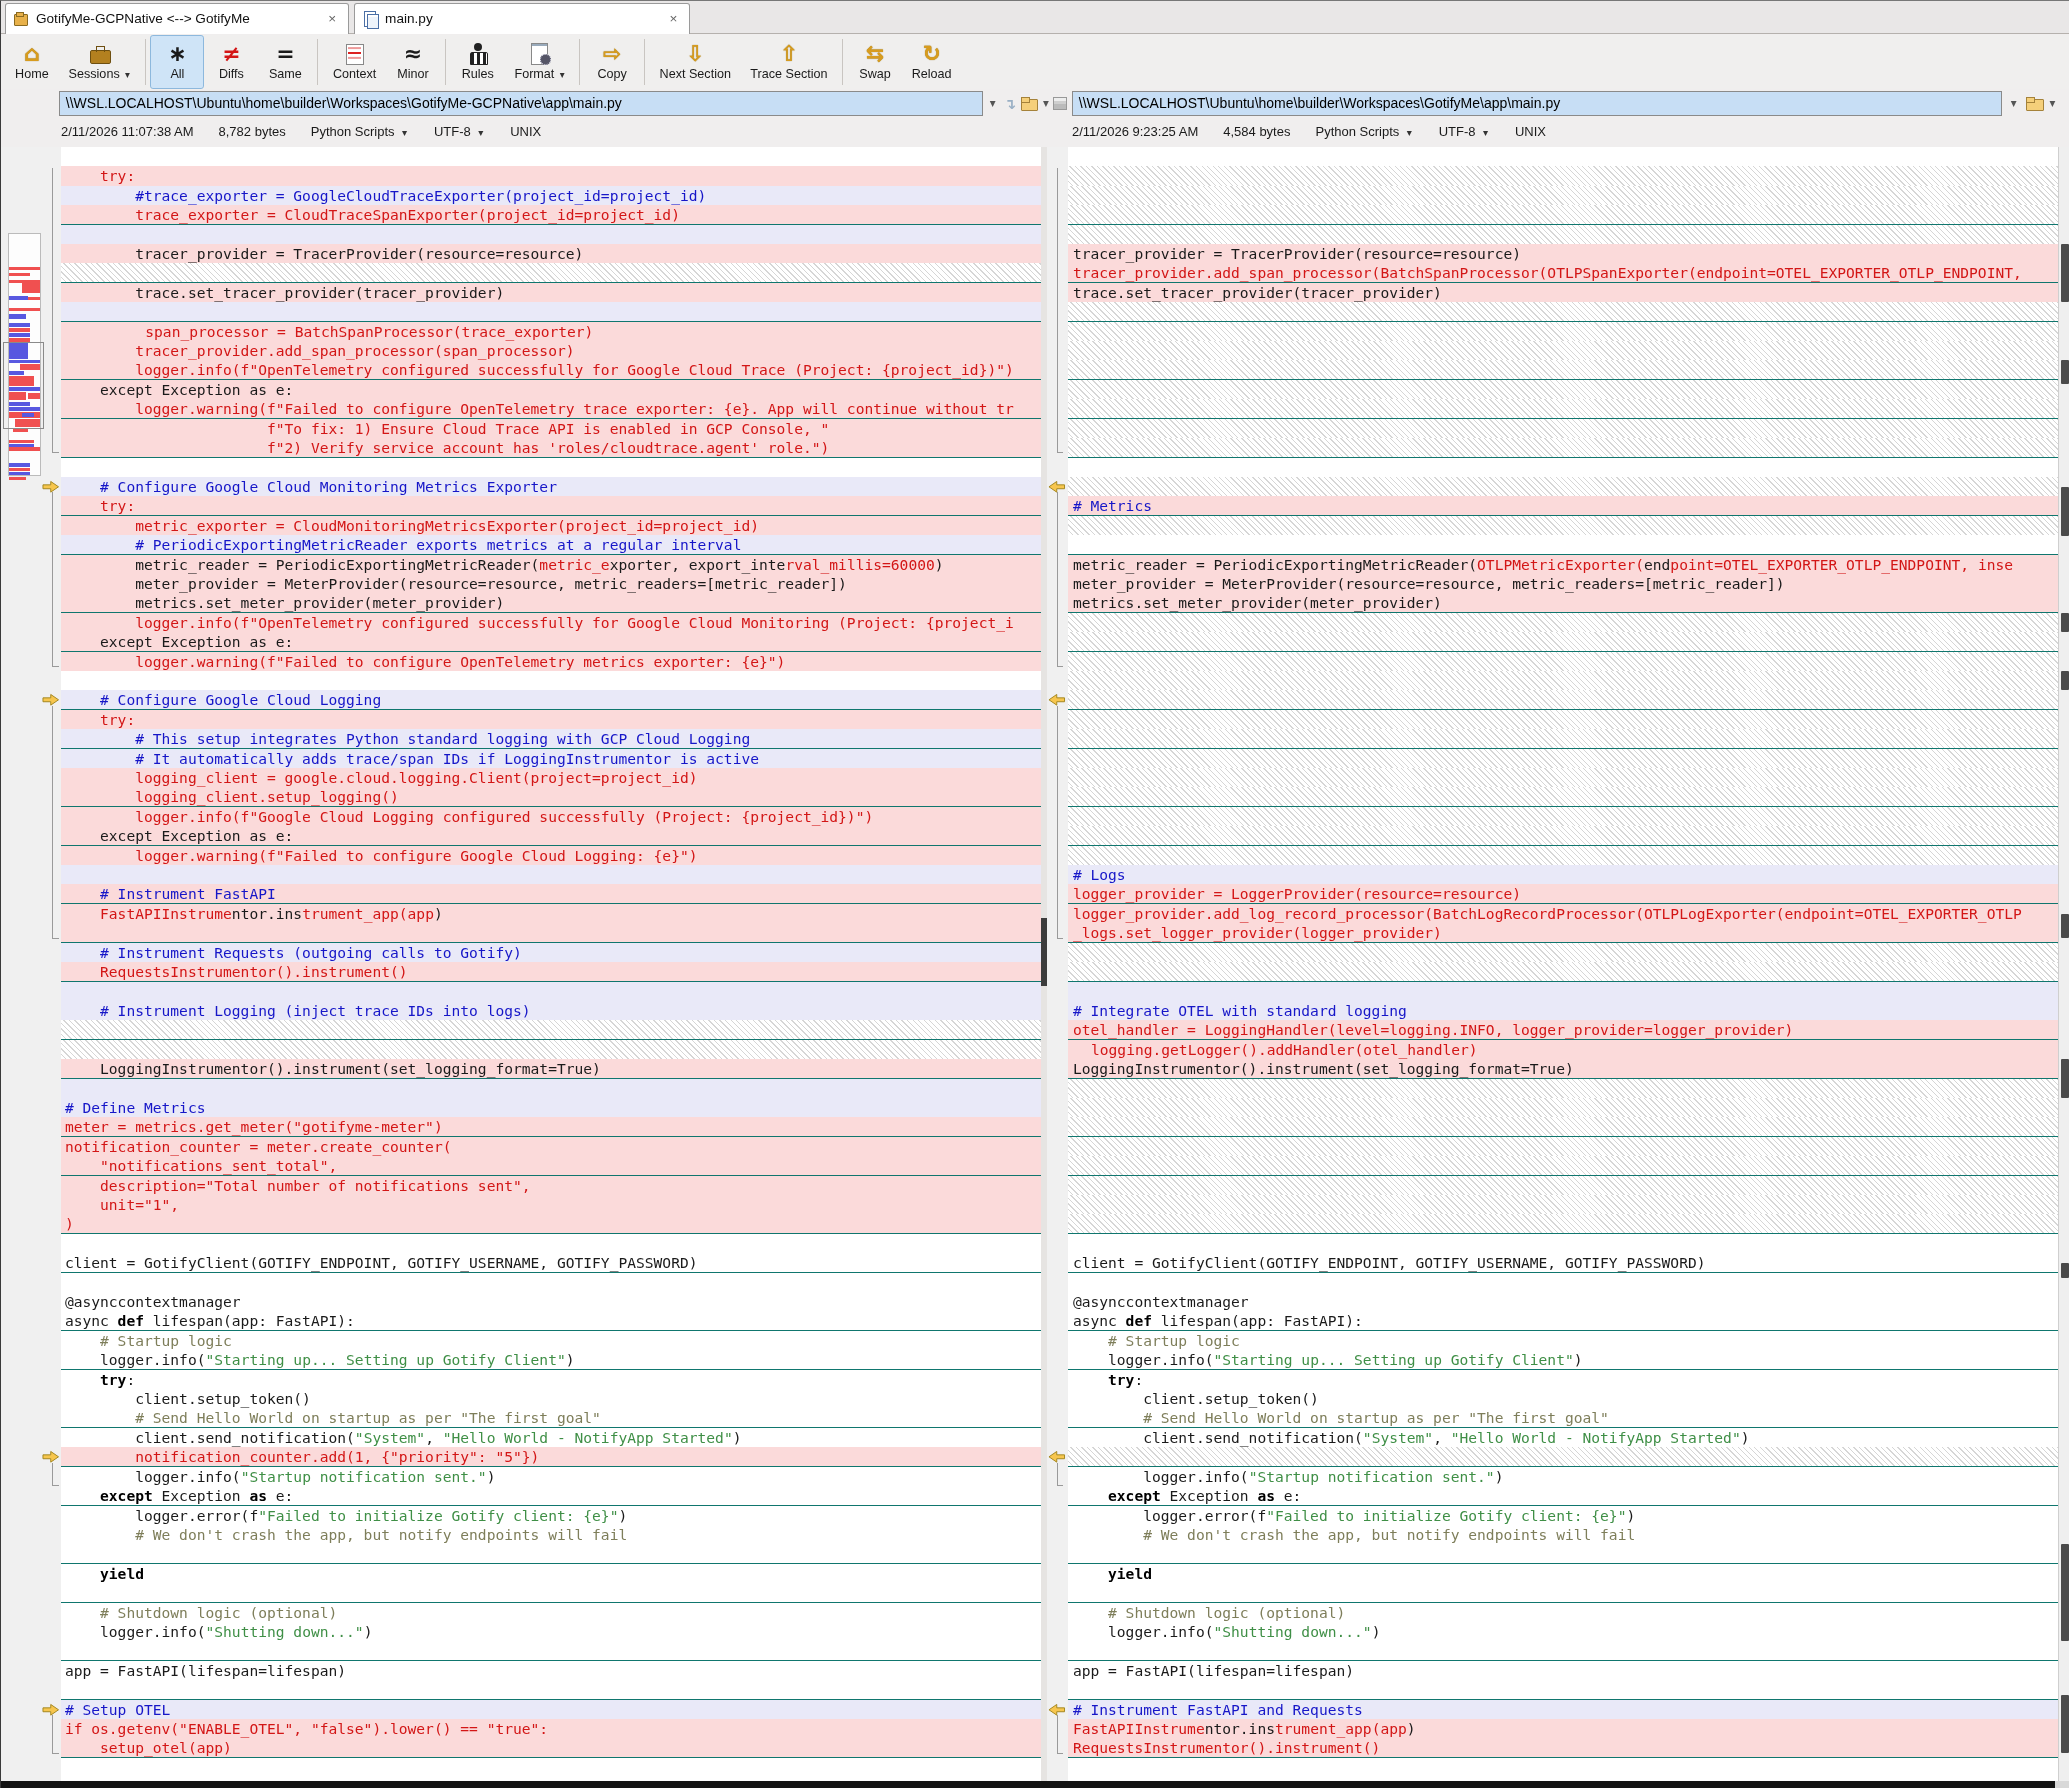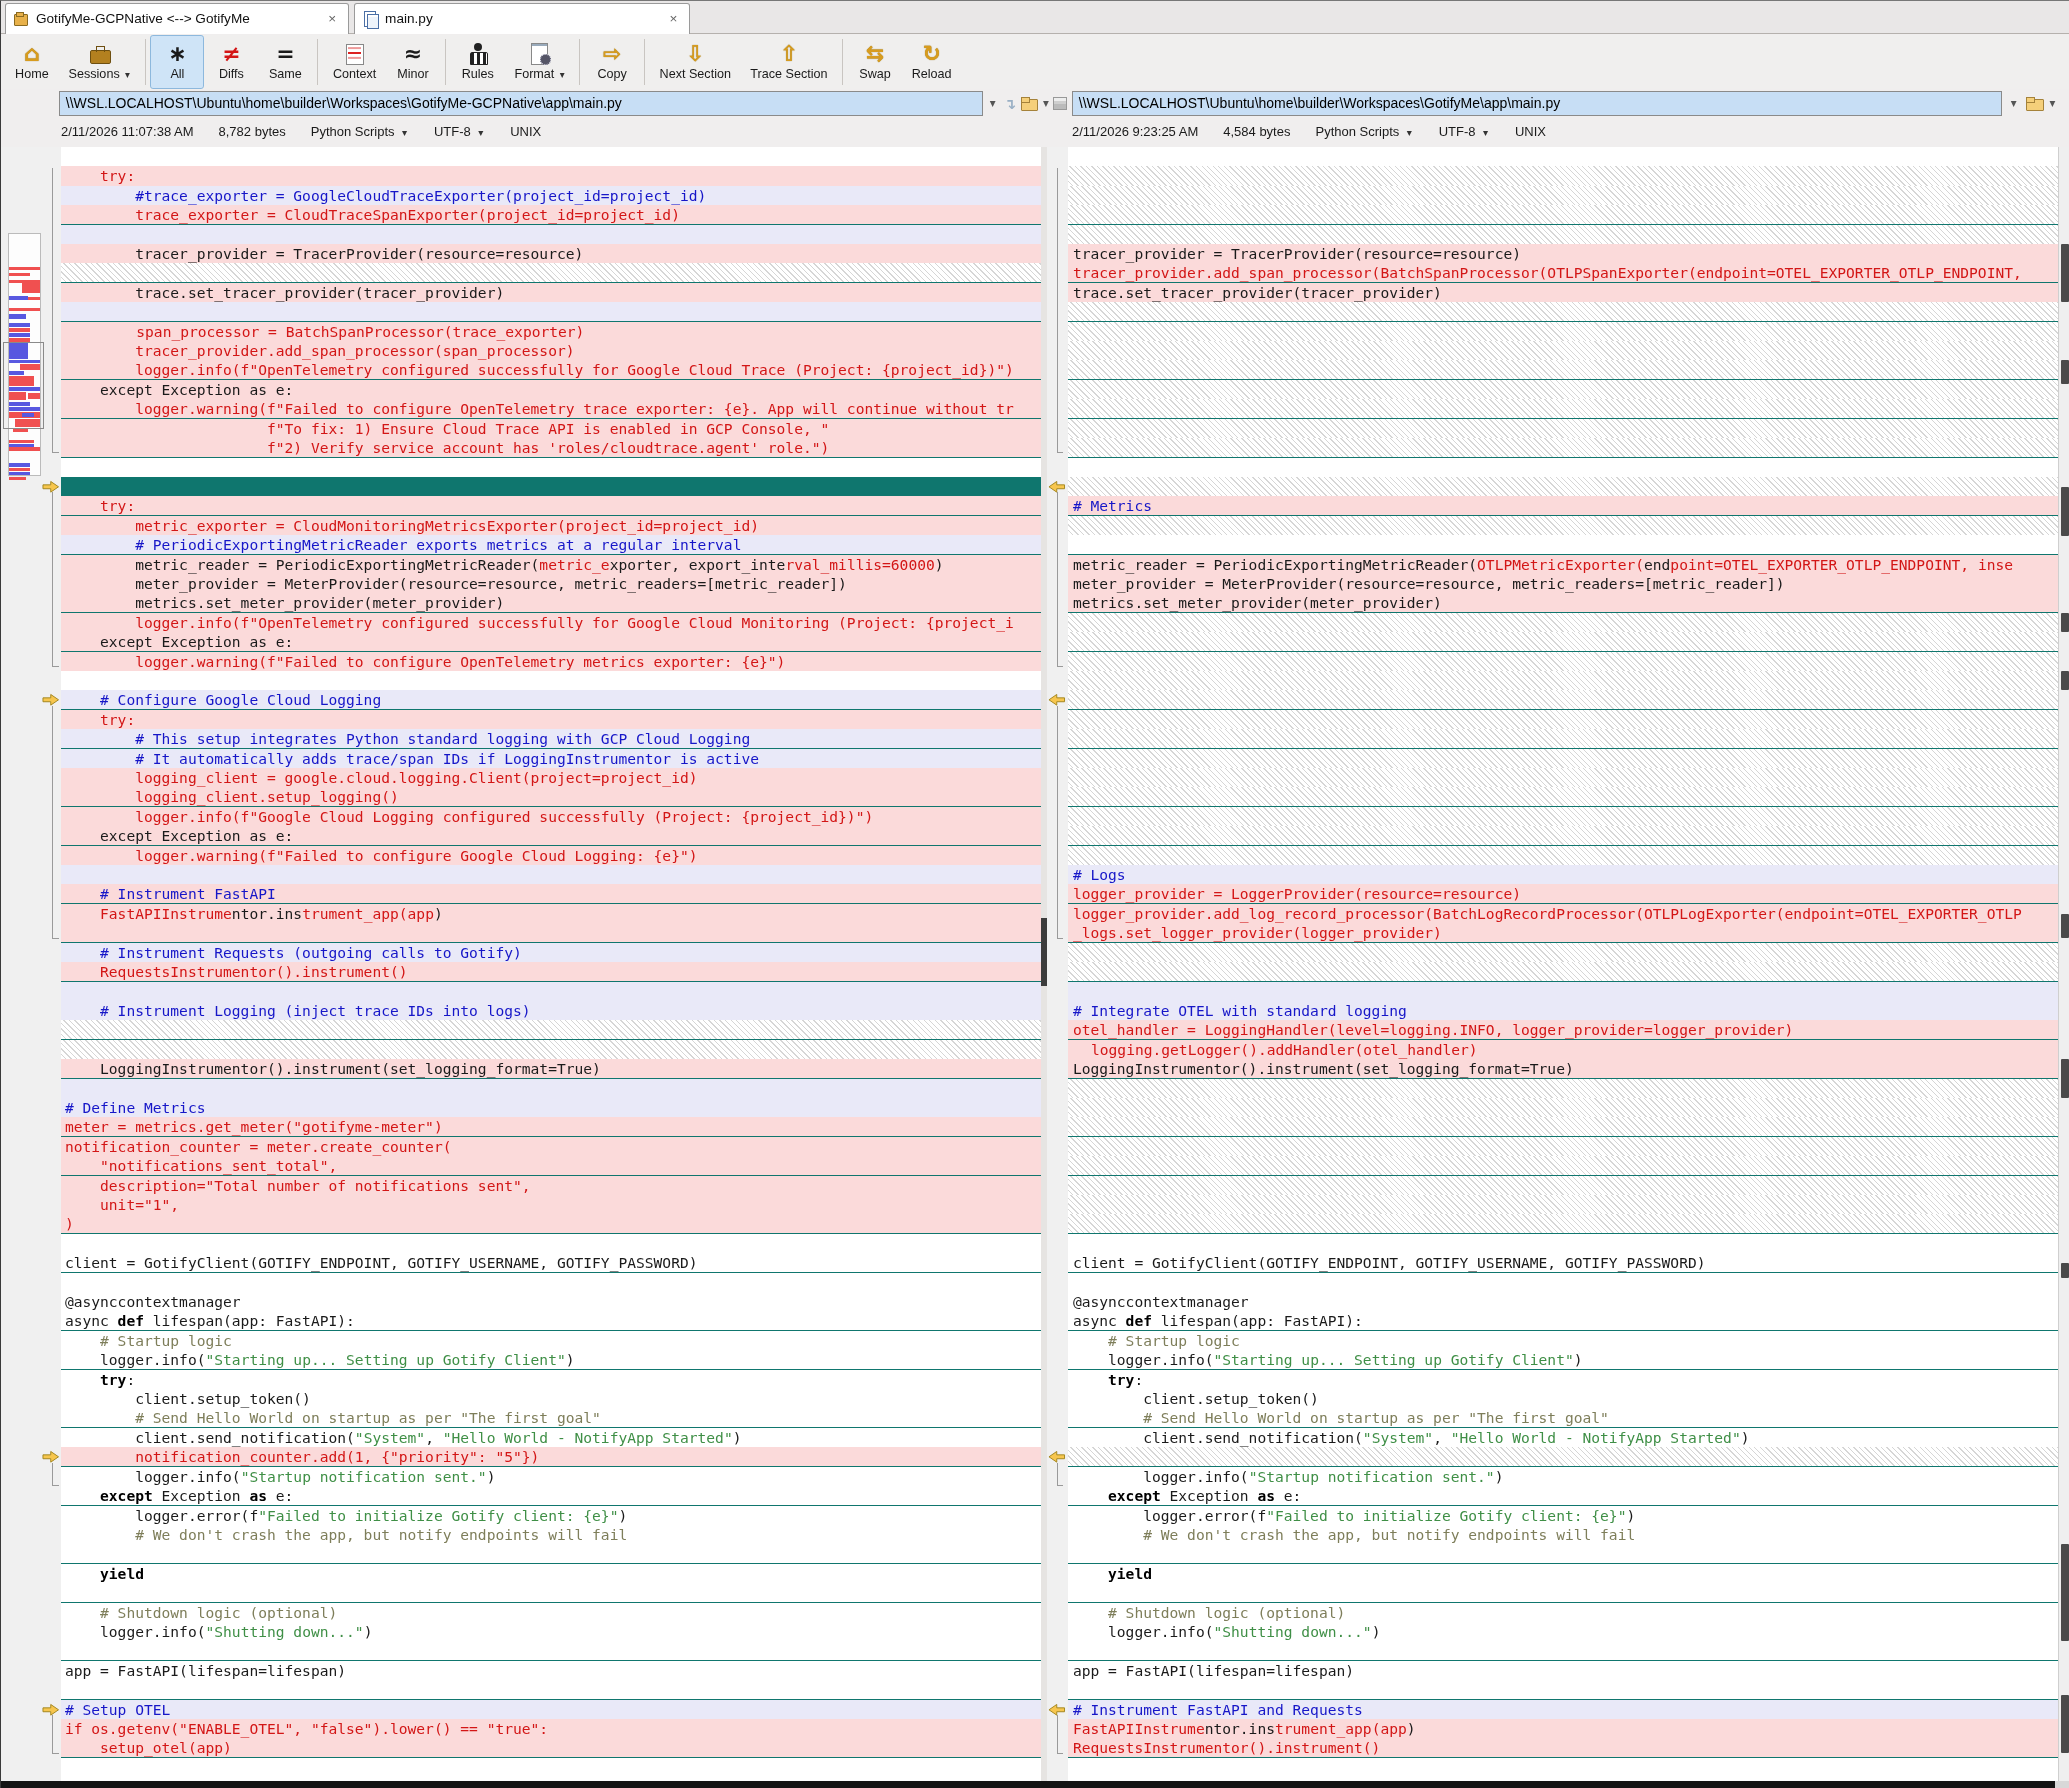--- a/index.html
+++ b/index.html
@@ -296,28 +296,29 @@
     <div class="pane" id="lpane" style="left:60px; width:980px; padding-left:0;">
         <div class="row bw" style="top: 0px; padding-left: 3.9px;"></div>
         <div class="row bp" style="top: 19.4px; padding-left: 3.9px;"><span class="tr">    try:</span></div>
         <div class="row bl" style="top: 39px; padding-left: 3.9px;"><span class="tb">        #trace_exporter = GoogleCloudTraceExporter(project_id=project_id)</span></div>
         <div class="row bp" style="top: 58px; padding-left: 3.9px;"><span class="tr">        trace_exporter = CloudTraceSpanExporter(project_id=project_id)</span></div>
         <div class="row bl" style="top: 78px; padding-left: 3.9px;"></div>
         <div class="row bp" style="top: 97px; padding-left: 3.9px;"><span class="tk">        tracer_provider = TracerProvider(resource=resource)</span></div>
         <div class="row bh" style="top: 116px; padding-left: 3.9px;"></div>
         <div class="row bp" style="top: 136px; padding-left: 3.9px;"><span class="tk">        trace.set_tracer_provider(tracer_provider)</span></div>
         <div class="row bl" style="top: 155px; padding-left: 3.9px;"></div>
-        <div class="row bp" style="top: 175px; padding-left: 5px;"><span class="tr">        span_processor = BatchSpanProcessor(trace_exporter)</span></div>
+        <div class="row bp" style="top: 175px; padding-left: 14px;"><span class="tr">        span_processor = BatchSpanProcessor(trace_exporter)</span></div>
         <div class="row bp" style="top: 194px; padding-left: 3.9px;"><span class="tr">        tracer_provider.add_span_processor(span_processor)</span></div>
         <div class="row bp" style="top: 213px; padding-left: 3.9px;"><span class="tr">        logger.info(f"OpenTelemetry configured successfully for Google Cloud Trace (Project: {project_id})")</span></div>
         <div class="row bp" style="top: 233px; padding-left: 3.9px;"><span class="tk">    except Exception as e:</span></div>
         <div class="row bp" style="top: 252px; padding-left: 3.9px;"><span class="tr">        logger.warning(f"Failed to configure OpenTelemetry trace exporter: {e}. App will continue without tr</span></div>
         <div class="row bp" style="top: 272px; padding-left: 3.9px;"><span class="tr">                       f"To fix: 1) Ensure Cloud Trace API is enabled in GCP Console, "</span></div>
         <div class="row bp" style="top: 291px; padding-left: 3.9px;"><span class="tr">                       f"2) Verify service account has 'roles/cloudtrace.agent' role.")</span></div>
         <div class="row bw" style="top: 311px; padding-left: 3.9px;"></div>
+        <div class="row bl" style="top: 330px; padding-left: 3.9px;"><span class="tb">    # Configure Google Cloud Monitoring Metrics Exporter</span></div>
         <div class="row bp" style="top: 349px; padding-left: 3.9px;"><span class="tr">    try:</span></div>
         <div class="row bp" style="top: 369px; padding-left: 3.9px;"><span class="tr">        metric_exporter = CloudMonitoringMetricsExporter(project_id=project_id)</span></div>
         <div class="row bl" style="top: 388px; padding-left: 3.9px;"><span class="tb">        # PeriodicExportingMetricReader exports metrics at a regular interval</span></div>
         <div class="row bp" style="top: 408px; padding-left: 3.9px;"><span class="tk">        metric_reader = PeriodicExportingMetricReader(</span><span class="tr">metric_e</span><span class="tk">xporter, export_inte</span><span class="tr">rval_millis=60000</span><span class="tk">)</span></div>
         <div class="row bp" style="top: 427px; padding-left: 3.9px;"><span class="tk">        meter_provider = MeterProvider(resource=resource, metric_readers=[metric_reader])</span></div>
         <div class="row bp" style="top: 446px; padding-left: 3.9px;"><span class="tk">        metrics.set_meter_provider(meter_provider)</span></div>
         <div class="row bp" style="top: 466px; padding-left: 3.9px;"><span class="tr">        logger.info(f"OpenTelemetry configured successfully for Google Cloud Monitoring (Project: {project_i</span></div>
         <div class="row bp" style="top: 485px; padding-left: 3.9px;"><span class="tk">    except Exception as e:</span></div>
         <div class="row bp" style="top: 505px; padding-left: 3.9px;"><span class="tr">        logger.warning(f"Failed to configure OpenTelemetry metrics exporter: {e}")</span></div>
         <div class="row bw" style="top: 524px; padding-left: 3.9px;"></div>

